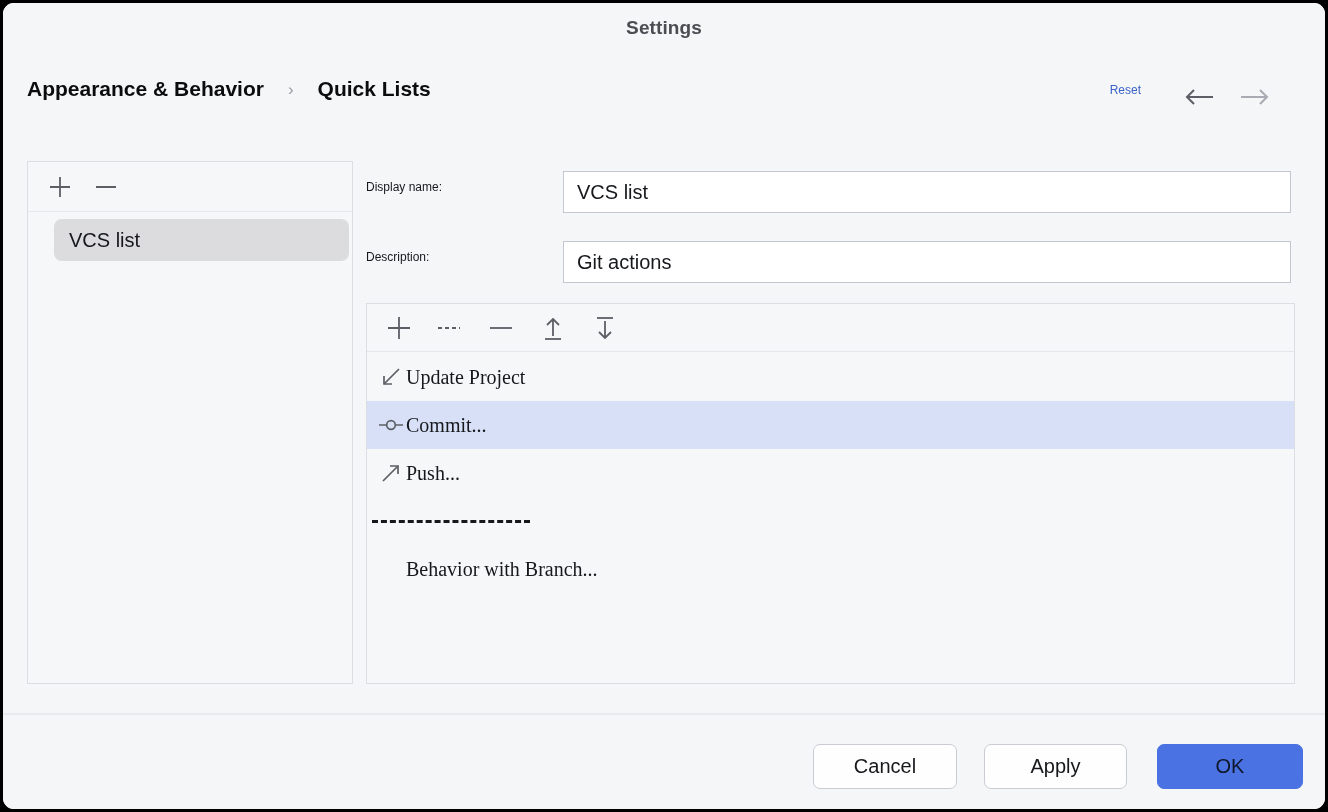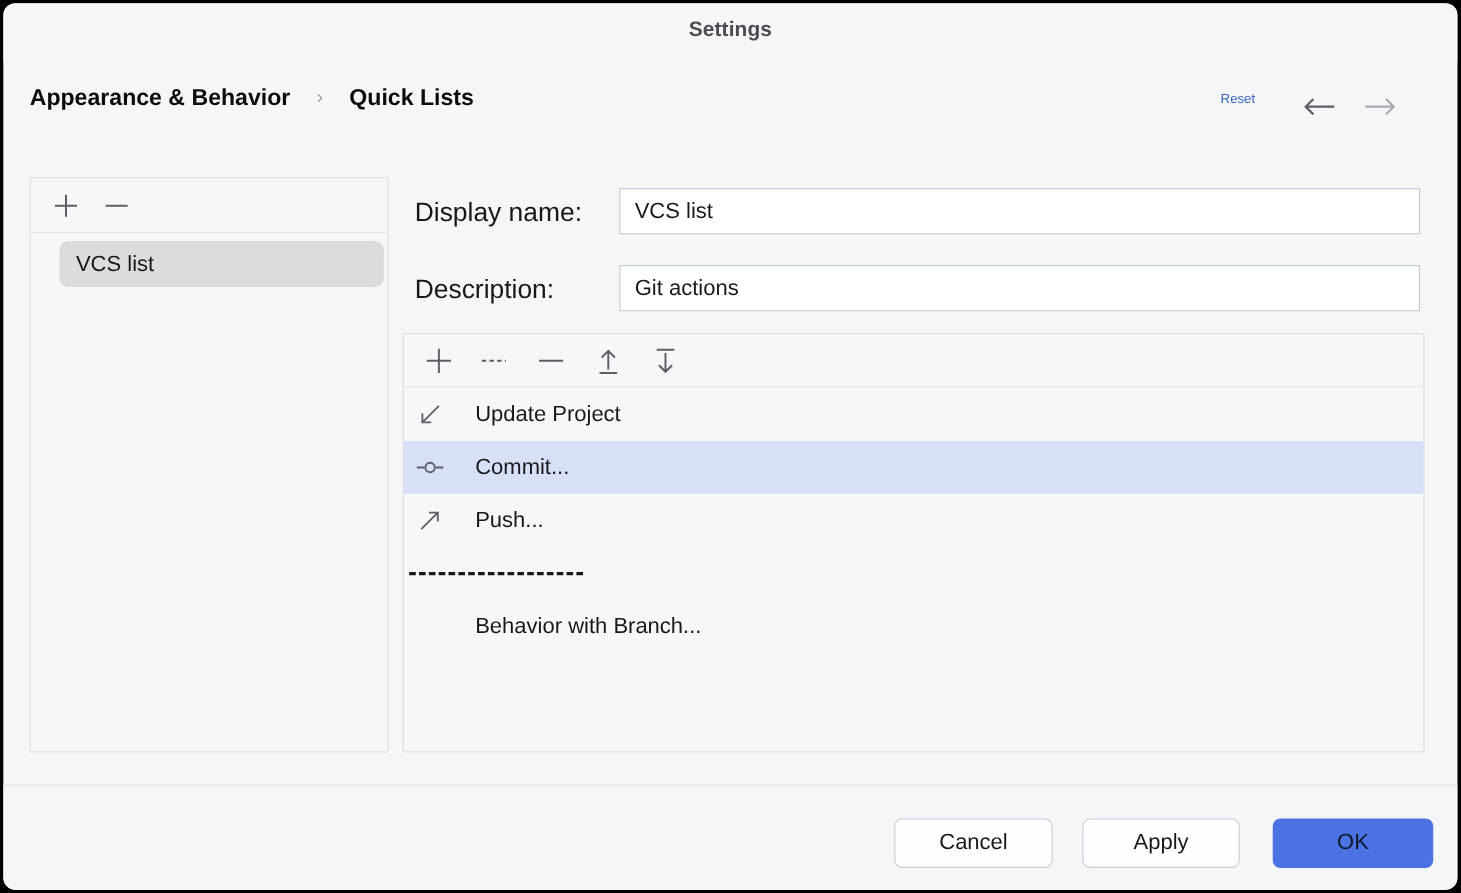--- a/index.html
+++ b/index.html
@@ -136,24 +136,23 @@
     position: absolute;
     left: 363px;
     height: 42px;
   }
   #row-display { top: 168px; }
   #row-desc { top: 238px; }
 
   .field-label {
     position: absolute;
     left: 0; top: 9px;
-    font-size: 24px;
+    font-size: 12px;
     color: #16181c;
     white-space: nowrap;
-    margin-left: 11px;
   }
   .field-input {
     position: absolute;
     left: 197px; top: 0;
     width: 728px; height: 42px;
     background: #ffffff;
     border: 1px solid #c3c7d2;
     font-family: "Liberation Sans", sans-serif;
     font-size: 20px;
     color: #16181c;
@@ -199,21 +198,22 @@
   .action-icon {
     position: absolute;
     left: 11px;
     width: 26px; height: 26px;
     display: flex;
     align-items: center;
     justify-content: center;
   }
   .action-label {
     position: absolute;
-    left: 65px;
+    left: 39px;
+    font-family: Liberation Serif, serif;
   }
   .action-row.separator .sep-line {
     position: absolute;
     left: 5px;
     top: 23px;
     width: 158px;
     border-top: 3px dashed #16181c;
   }
 
   

